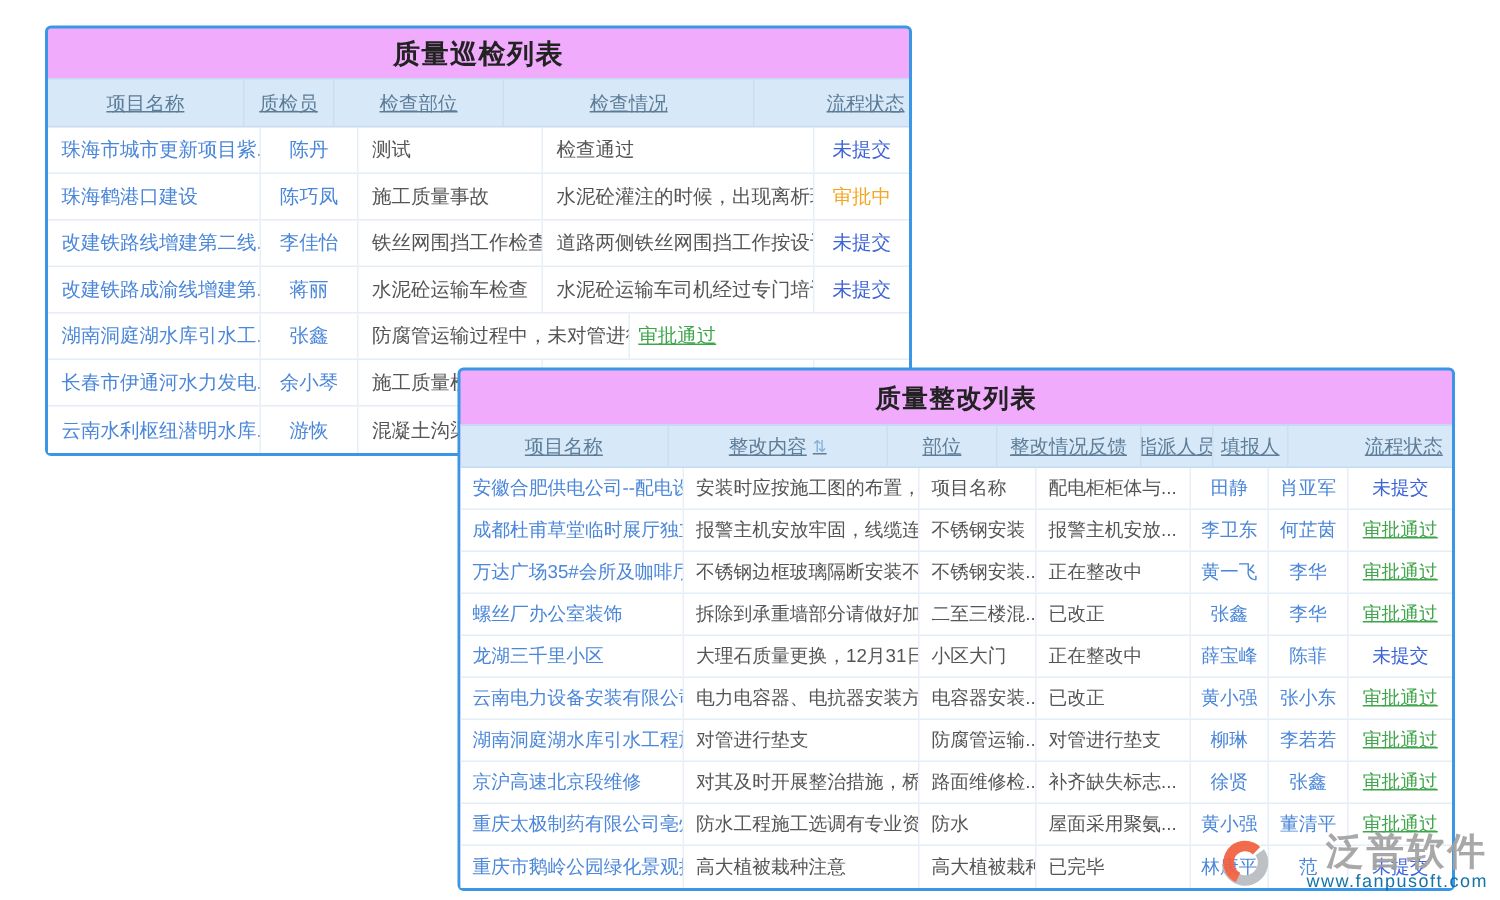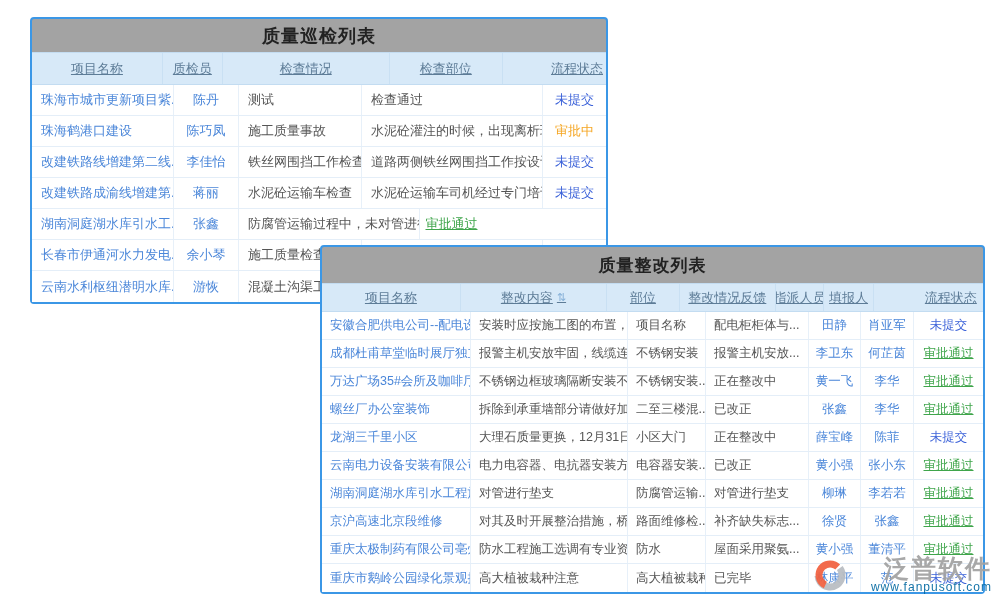--- a/index.html
+++ b/index.html
@@ -1,21 +1,21 @@
 <!DOCTYPE html>
 <html><head>
 <meta charset="utf-8">
 <style>
   html,body{margin:0;padding:0;}
   body{
     width:1000px;height:600px;position:relative;background:#ffffff;
     font-family:"Liberation Sans","DejaVu Sans",sans-serif;
     overflow:hidden;
   }
-  .panel{position:absolute;background:#a3a3a3;border:2px solid #3b97e6;border-radius:4px;box-sizing:border-box;}
+  .panel{position:absolute;background:#f0abfc;border:2px solid #3b97e6;border-radius:4px;box-sizing:border-box;}
   .panel-title{font-weight:bold;color:#222;display:flex;align-items:center;justify-content:center;letter-spacing:1px;}
   .thead{display:flex;background:#d7e9f8;border-top:1px solid #c3dcf1;border-bottom:1px solid #c3dcf1;color:#5d7c97;box-sizing:border-box;text-decoration:underline;}
   .th{display:flex;align-items:center;justify-content:center;font-size:13px;box-sizing:border-box;border-right:1px solid #c9e0f3;white-space:nowrap;overflow:hidden;}
   .th:last-child{border-right:none;margin-left:45px;}
   .trow{display:flex;box-sizing:border-box;border-bottom:1px solid #e4eef8;background:#fff;}
   .tbody .trow:last-child{border-bottom:none;}
   .td{display:flex;align-items:center;padding:0 9px;font-size:13px;color:#555;box-sizing:border-box;border-right:1px solid #e7f0f9;overflow:hidden;white-space:nowrap;}
   .td:last-child{border-right:none;}
   .td.center{justify-content:center;padding:0 2px;}
   .link{color:#4a86d9;cursor:pointer;}
@@ -26,21 +26,21 @@
   .t1 .panel-title{height:33px;font-size:18px;}
   .t1 .thead{height:33px;}
   .t1 .trow{height:31px;}
   .t1 .c1{width:142px;}
   .t1 .c2{width:65px;}
   .t1 .c3{width:123px;}
   .t1 .c4{width:181px;}
   .t1 .c5{width:63px;}
 
   
-  .t2{left:320px;top:245px;width:665px;z-index:5;}
+  .t2{left:305px;top:245px;width:665px;z-index:5;}
   .t2 .panel-title{height:36px;font-size:17px;}
   .t2 .thead{height:29px;}
   .t2 .trow{height:28px;}
   .t2 .td{font-size:12.5px;padding:0 8px;}
   .t2 .c1{width:149px;}
   .t2 .c2{width:157px;}
   .t2 .c3{width:78px;}
   .t2 .c4{width:103px;}
   .t2 .c5{width:52px;}
   .t2 .c6{width:53px;}
@@ -55,22 +55,22 @@
   .wm-url{font-size:12px;color:#0369a1;letter-spacing:1px;}
 </style>
 </head>
 <body>
 
 <div class="panel t1">
   <div class="panel-title">质量巡检列表</div>
   <div class="thead">
     <div class="th c1">项目名称</div>
     <div class="th c2">质检员</div>
+    <div class="th c3">检查部位</div>
     <div class="th c4">检查情况</div>
-    <div class="th c3">检查部位</div>
     <div class="th c5">流程状态</div>
   </div>
   <div class="tbody">
     <div class="trow">
       <div class="td c1 link">珠海市城市更新项目紫...</div>
       <div class="td c2 center link">陈丹</div>
       <div class="td c3">测试</div>
       <div class="td c4">检查通过</div>
       <div class="td c5 center status" style="color: rgb(61, 99, 217);">未提交</div>
     </div>

